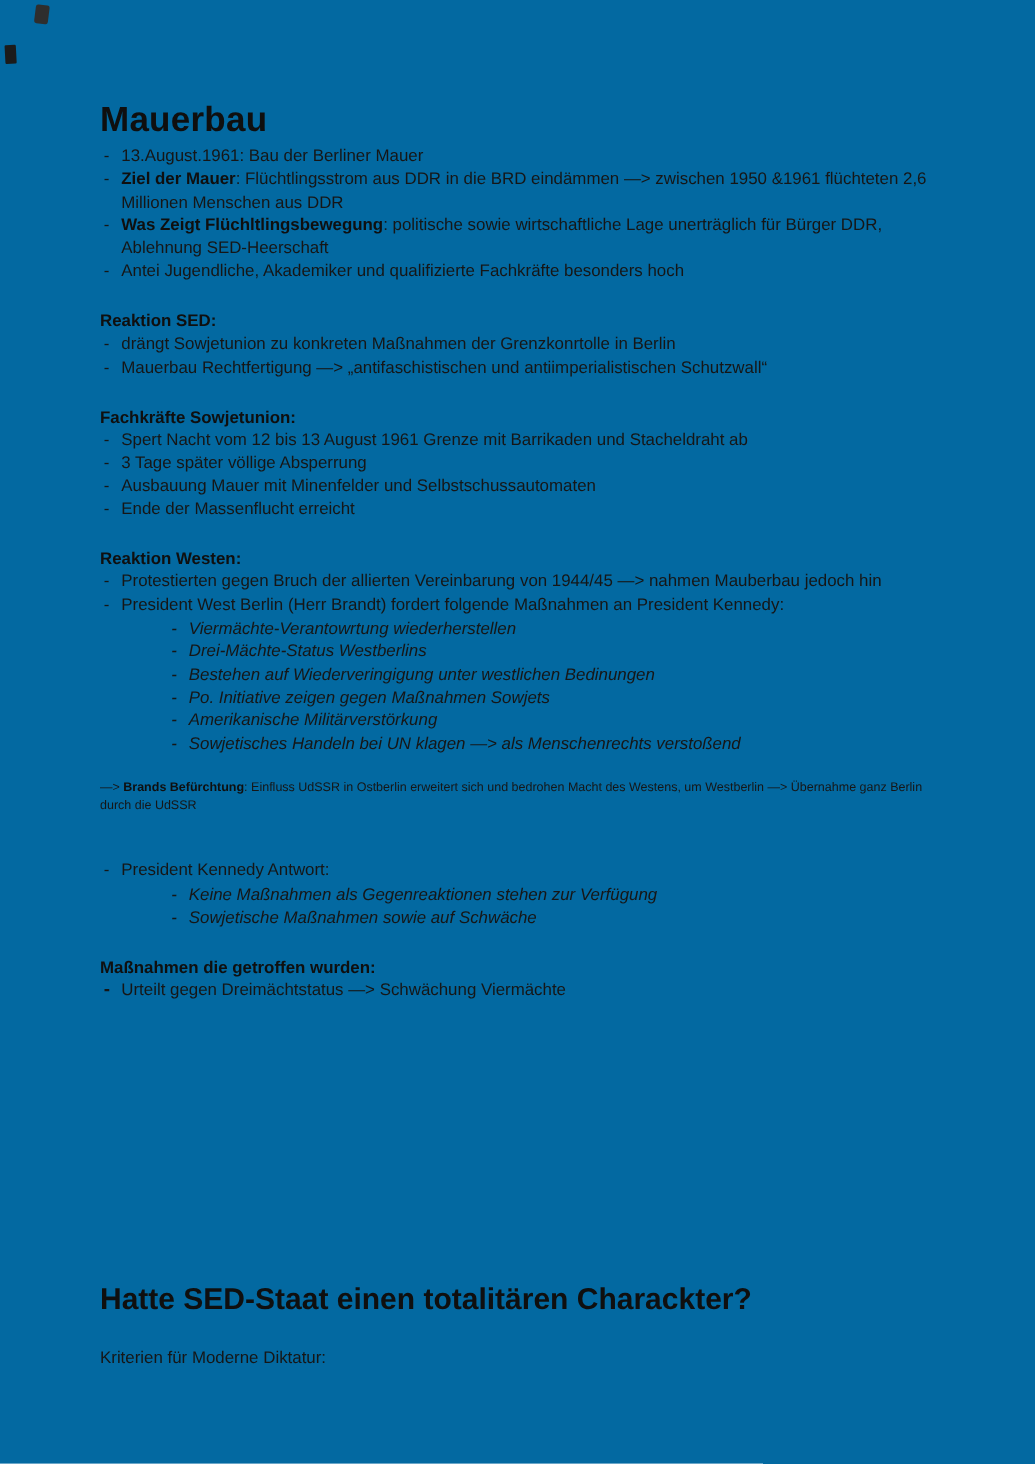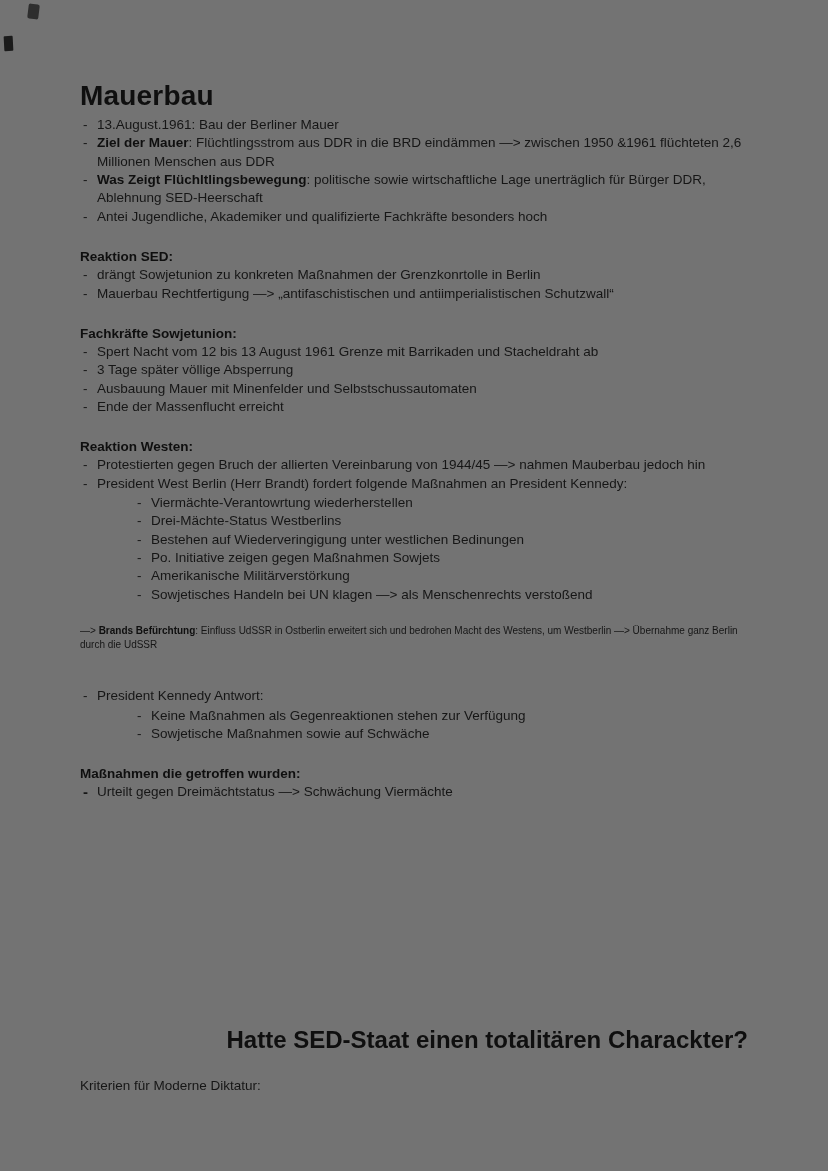--- a/index.html
+++ b/index.html
@@ -1,20 +1,20 @@
 <!DOCTYPE html>
 <html><head>
 <meta charset="utf-8">
 <style>
   html, body { margin: 0; padding: 0; background: #ffffff; }
   .page {
     position: relative;
     width: 828px;
     height: 1171px;
-    background: #737373;
+    background: #0369a1;
     overflow: hidden;
     font-family: "Liberation Sans", "DejaVu Sans", sans-serif;
     color: #161616;
   }
   .artifact { position: absolute; }
   .artifact.a1 { left: 28px; top: 4px; width: 11px; height: 15px; background: #2e2e2e; transform: rotate(7deg); border-radius: 2px; }
   .artifact.a2 { left: 4px; top: 36px; width: 9px; height: 15px; background: #1b1b1b; transform: rotate(-3deg); border-radius: 1px; }
 
   .content { position: absolute; left: 80px; top: 80px; width: 668px; }
 
@@ -33,37 +33,36 @@
   }
   ul.list {
     list-style: none;
     margin: 1px 0 0 0;
     padding: 0;
     font-size: 13.5px;
     line-height: 1.36;
   }
   ul.list li { position: relative; padding-left: 17px; }
   ul.list li::before { content: "-"; position: absolute; left: 3px; top: 0; }
-  ul.list.sub { margin-left: 37px; }
+  ul.list.sub { margin-left: 37px; font-style: italic; }
   ul.list.bold-dash > li::before { font-weight: bold; font-size: 15px; top: -1px; }
   .para {
     margin: 20px 0 0 0;
     font-size: 10px;
     line-height: 1.36;
   }
   ul.list.kennedy { margin-top: 36px; }
   strong { font-weight: bold; color: #0f0f0f; }
 
   .bottom { position: absolute; left: 80px; top: 1026px; width: 668px; }
   h1.question {
     margin: 0;
     font-size: 24px;
     font-weight: bold;
     color: #0f0f0f;
-    text-align: right;
   }
   p.criteria {
     margin: 24px 0 0 0;
     font-size: 13.5px;
     font-weight: normal;
   }
 </style>
 </head>
 <body>
 

